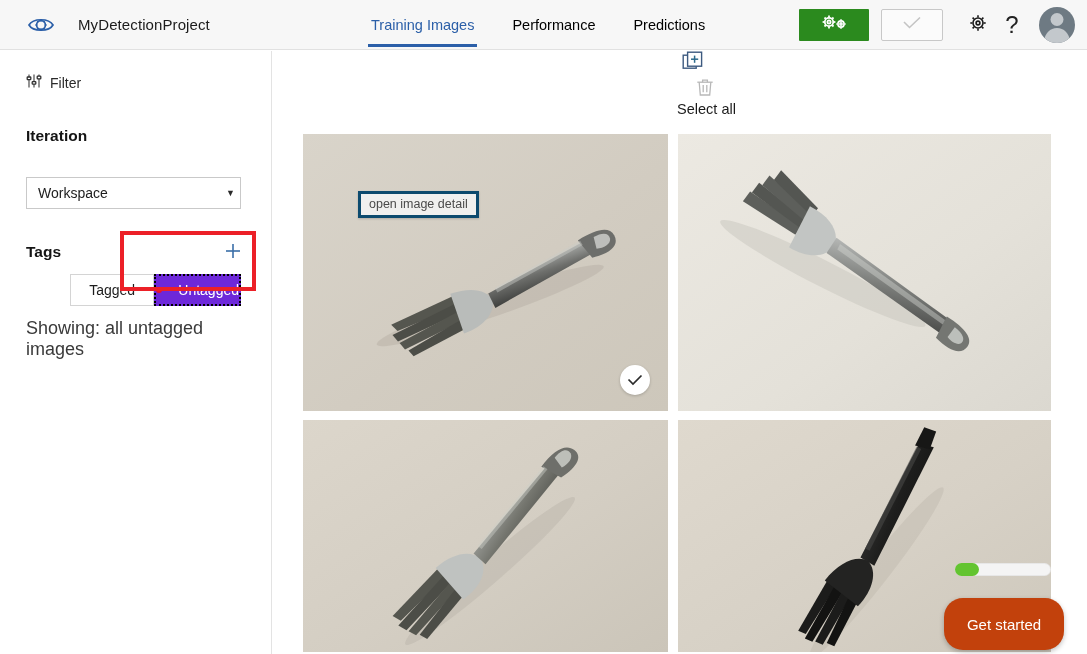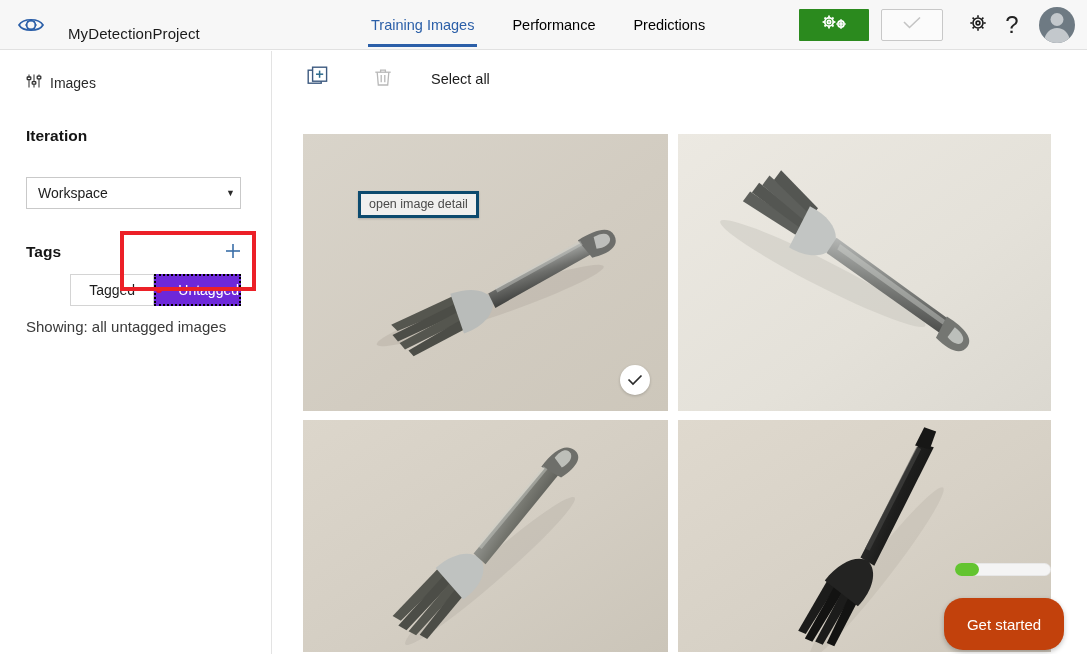--- a/index.html
+++ b/index.html
@@ -11,21 +11,21 @@
   }
   .app { position: relative; width: 1087px; height: 654px; background:#fff; }
 
   
   .header {
     position: absolute; left:0; top:0; width:1087px; height:50px;
     background: #f7f7f7;
     border-bottom: 1px solid #e1e1e1;
     display:flex; align-items:center;
   }
-  .brand { display:flex; align-items:flex-end; padding-left:14px; }
+  .brand { display:flex; align-items:center; padding-left:24px; }
   .eye-icon { width:34px; height:34px; display:flex; align-items:center; justify-content:center; }
   .project-title {
     font-size:15px; color:#1b1b1b; margin-left:20px; letter-spacing:.1px;
   }
   .nav-tabs {
     position:absolute; left:352px; top:0; height:50px;
     display:flex; align-items:stretch; gap:0;
   }
   .tab {
     position:relative; display:flex; align-items:center; padding:0 19px;
@@ -92,31 +92,31 @@
   .tag-btn {
     flex:1; border:1px solid #d4d4d4; background:#fff; font-size:14px; color:#1d1d1d;
     display:flex; align-items:center; justify-content:center; cursor:pointer;
     font-family:"Liberation Sans", sans-serif;
   }
   .tag-btn.selected {
     background:#6d28d9; color:#fff; border:2px dotted #000;
     gap:16px; position:relative;
   }
   .tag-dot { width:6px; height:6px; border-radius:50%; background:#e8112d; display:inline-block; }
-  .showing-text { font-size:15px; color:#3a3a3a; margin-top:12px; }
+  .showing-text { font-size:18px; color:#3a3a3a; margin-top:12px; }
 
   
   .annot-rect {
     position:absolute; left:120px; top:231px; width:136px; height:60px;
     border:4px solid #ec2027; pointer-events:none; z-index:30;
   }
 
   
   .main { position:absolute; left:273px; top:51px; width:814px; height:603px; background:#fff; }
-  .toolbar { height:55px; display:flex; align-items:center; padding-left:25px; gap:0; }
+  .toolbar { height:55px; display:flex; align-items:center; padding-left:25px; gap:0;flex-direction:column; }
   .tool-btn {
     width:40px; height:40px; display:flex; align-items:center; justify-content:center;
     cursor:pointer;
   }
   .tool-btn.disabled { cursor:default; }
   .select-all {
     margin-left:28px; font-size:14.5px; color:#1b1b1b; cursor:pointer;
   }
 
   
@@ -275,21 +275,21 @@
             <line x1="8" y1="1.5" x2="8" y2="14.5"></line>
             <line x1="13" y1="1.5" x2="13" y2="14.5"></line>
           </g>
           <g fill="#fff" stroke="#2f2f2f" stroke-width="1.3">
             <rect x="1.2" y="4" width="3.6" height="2.6" rx="0.6"></rect>
             <rect x="6.2" y="8.6" width="3.6" height="2.6" rx="0.6"></rect>
             <rect x="11.2" y="3.2" width="3.6" height="2.6" rx="0.6"></rect>
           </g>
         </svg>
       </span>
-      <span class="filter-label">Images</span>
+      <span class="filter-label">Filter</span>
     </div>
 
     <div class="section-title">Iteration</div>
 
     <div class="select-wrap">
       <div class="select-box">
         <span>Workspace</span>
       </div>
       <span class="select-caret">▼</span>
     </div>

